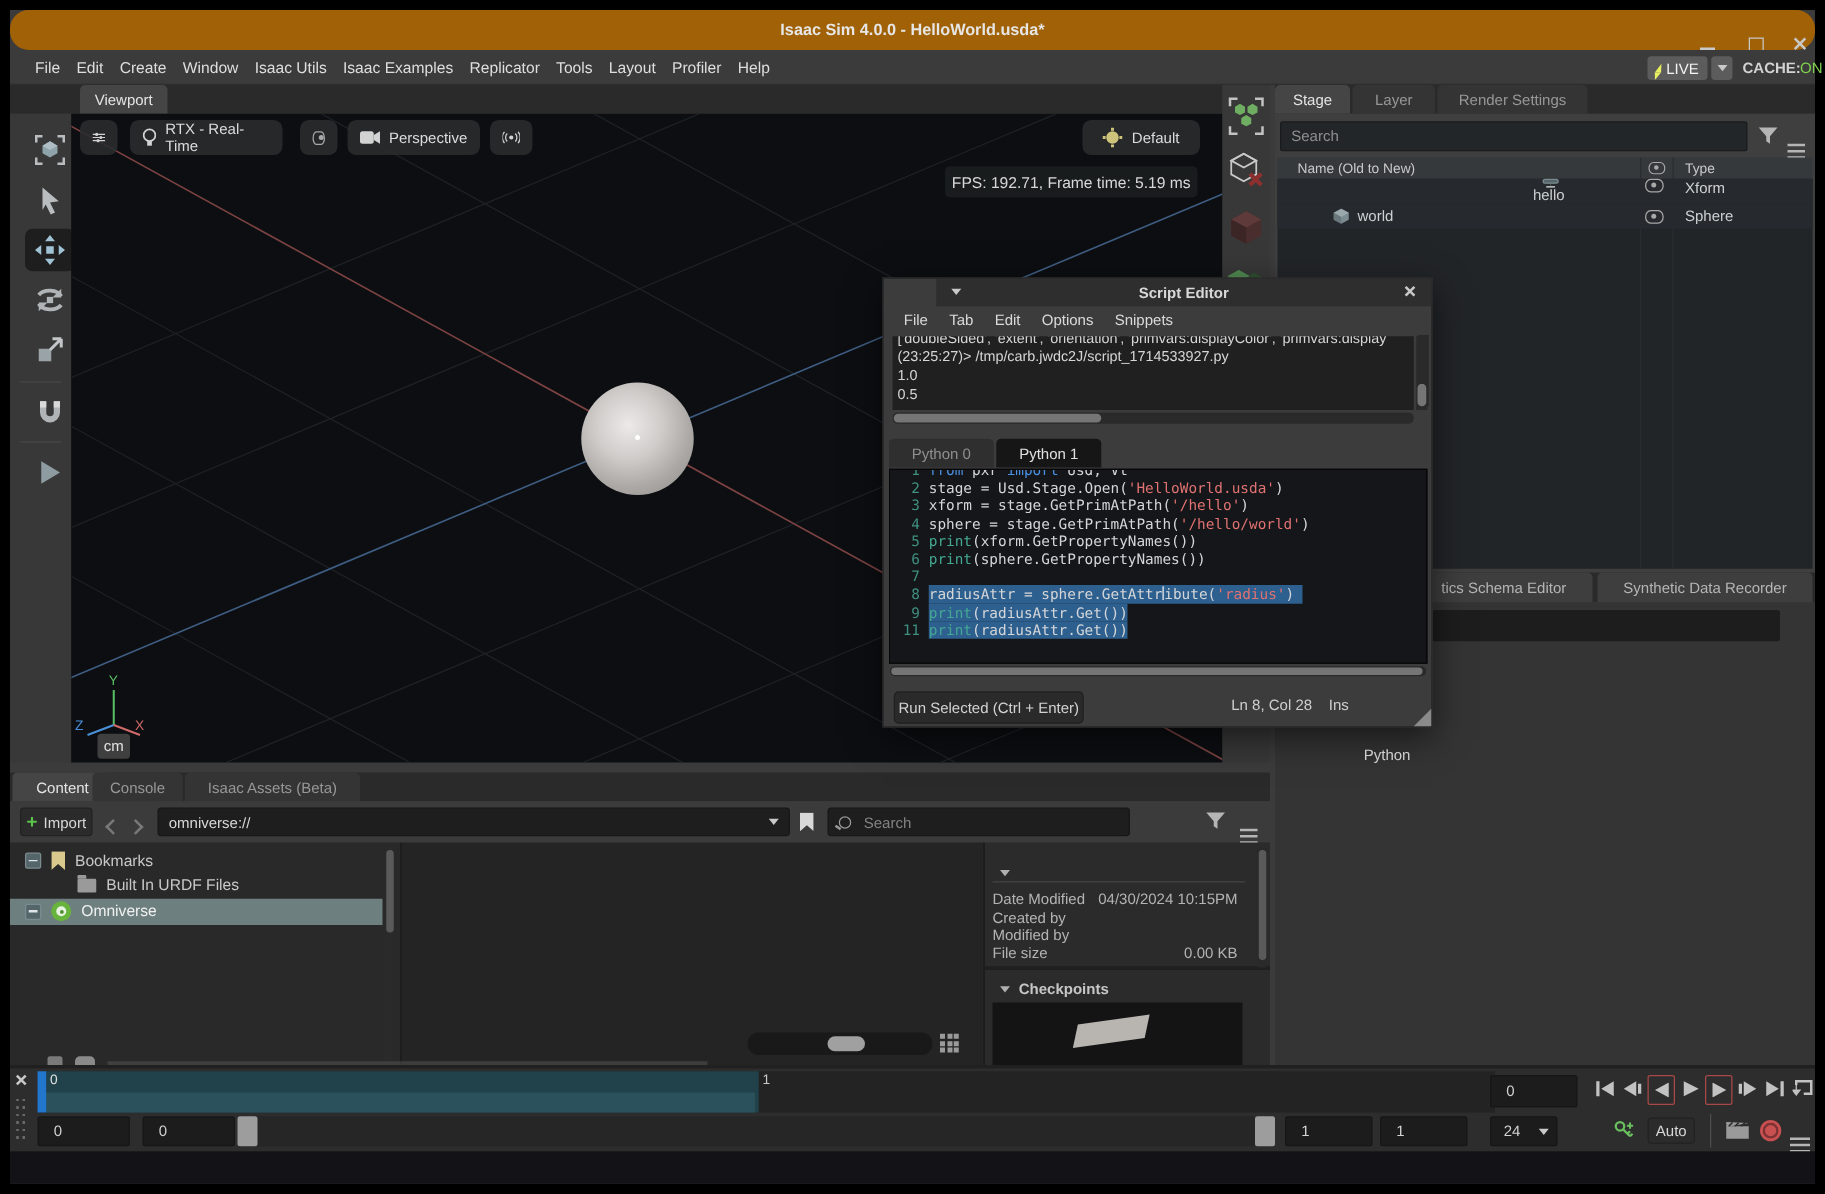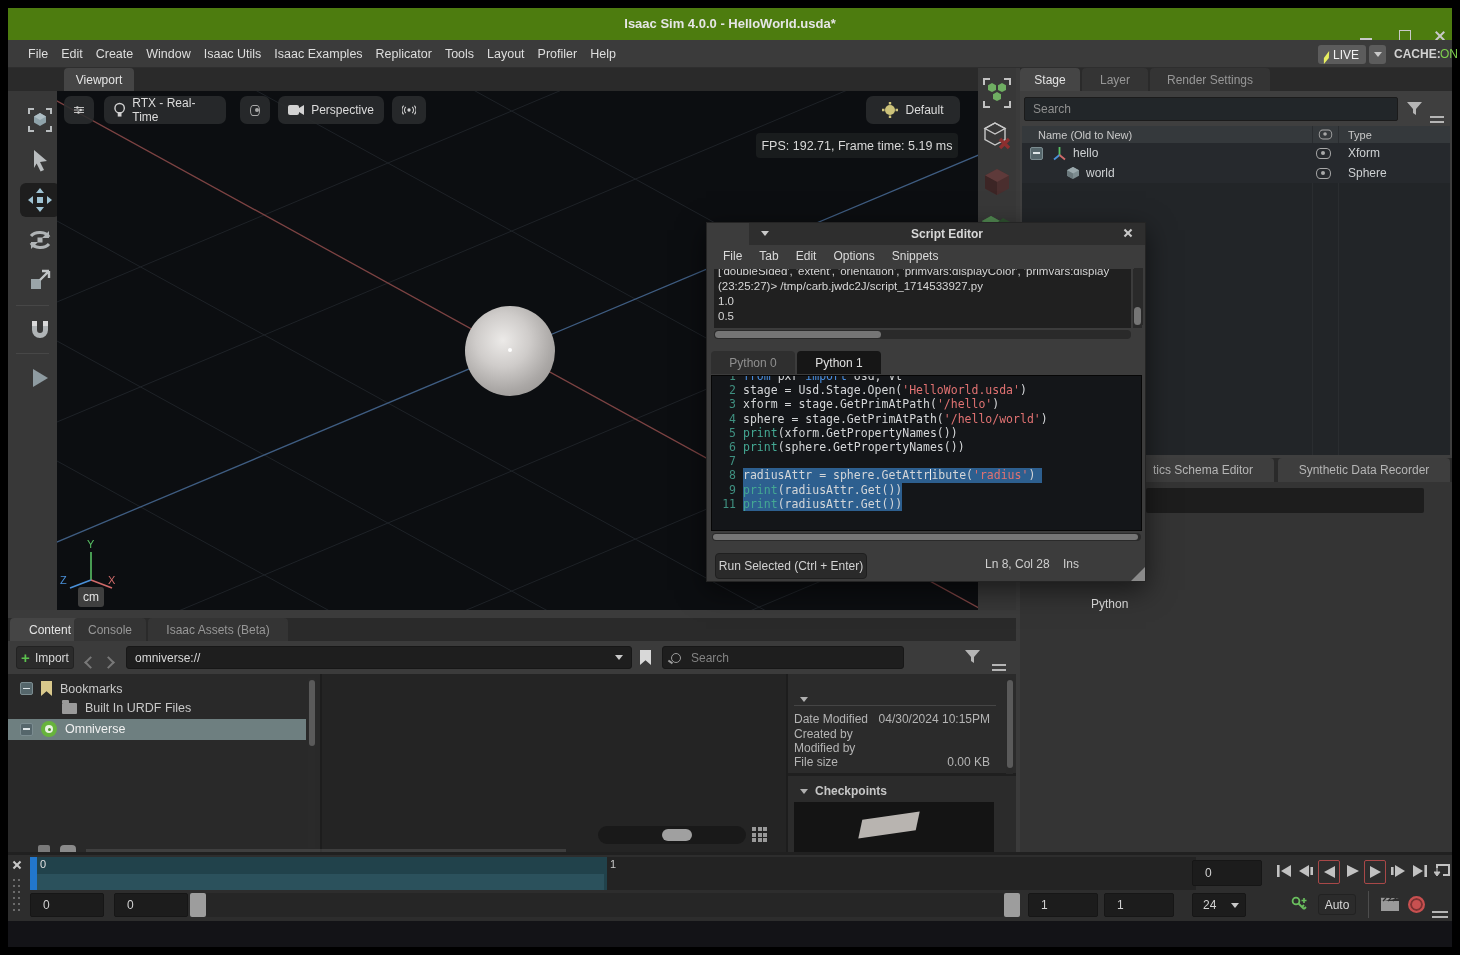--- a/index.html
+++ b/index.html
@@ -2,21 +2,21 @@
 <html><head>
 <meta charset="utf-8">
 <style>
   html,body{margin:0;padding:0;background:#000;width:1460px;height:955px;overflow:hidden;
     font-family:"Liberation Sans",sans-serif;-webkit-font-smoothing:antialiased;}
   .abs{position:absolute;}
   .screen{position:absolute;left:0;top:0;width:1460px;height:955px;background:#000;}
   .win{position:absolute;left:8px;top:8px;width:1444px;height:939px;background:#3b3b3b;}
 
   
-  .titlebar{left:8px;top:8px;width:1444px;height:32px;background:#4d7c0f;}
+  .titlebar{left:8px;top:8px;width:1444px;height:32px;background:#a16207;border-radius:15px;}
   .title-text{width:100%;text-align:center;line-height:32px;color:#e6e6e6;font-weight:bold;font-size:13px;}
   .winbtn{top:20px;width:14px;height:14px;}
   .min-glyph{left:0;top:10px;width:12px;height:2px;background:#c9c9c9;}
   .max-glyph{left:1px;top:2px;width:10px;height:9px;border:1.5px solid #c9c9c9;}
   .x-icon{position:relative;width:12px;height:12px;display:inline-block;}
   .x-icon::before,.x-icon::after{content:"";position:absolute;left:5px;top:0;width:2px;height:12px;background:#c9c9c9;}
   .x-icon::before{transform:rotate(45deg);} .x-icon::after{transform:rotate(-45deg);}
   .x-sm::before,.x-sm::after{height:10px;left:4px;}
 
   
@@ -353,21 +353,21 @@
 
   <div class="abs thead" style="left:1022px;top:126px;width:428px;height:17px;">
     <span style="margin-left:16px;">Name (Old to New)</span>
     <span class="eye" style="position:absolute;left:296px;transform:scale(0.9);"></span>
     <span style="position:absolute;left:326px;">Type</span>
   </div>
   <div class="abs" style="left:1022px;top:143px;width:428px;height:312px;background:#222528;"></div>
   <div class="abs colline" style="left:1312px;top:126px;height:329px;"></div>
   <div class="abs colline" style="left:1338px;top:126px;height:329px;"></div>
 
-  <div class="abs trow" style="left:1022px;top:143px;width:428px;height:20px;background:#26292d;">
+  <div class="abs trow" style="left:1022px;top:143px;width:428px;height:20px;background:#26292d;flex-direction:column;">
     <span class="expander" style="margin-left:8px;"></span>
     <svg width="15" height="15" viewBox="0 0 15 15" style="margin-left:9px;">
       <line x1="7.5" y1="9" x2="7.5" y2="1" stroke="#58c064" stroke-width="1.8"></line>
       <line x1="7.5" y1="9" x2="2" y2="13.5" stroke="#4a90d9" stroke-width="1.8"></line>
       <line x1="7.5" y1="9" x2="13" y2="13.5" stroke="#d06a6a" stroke-width="1.8"></line>
     </svg>
     <span style="margin-left:6px;">hello</span>
     <span class="eye" style="position:absolute;left:294px;"></span>
     <span style="position:absolute;left:326px;">Xform</span>
   </div>

